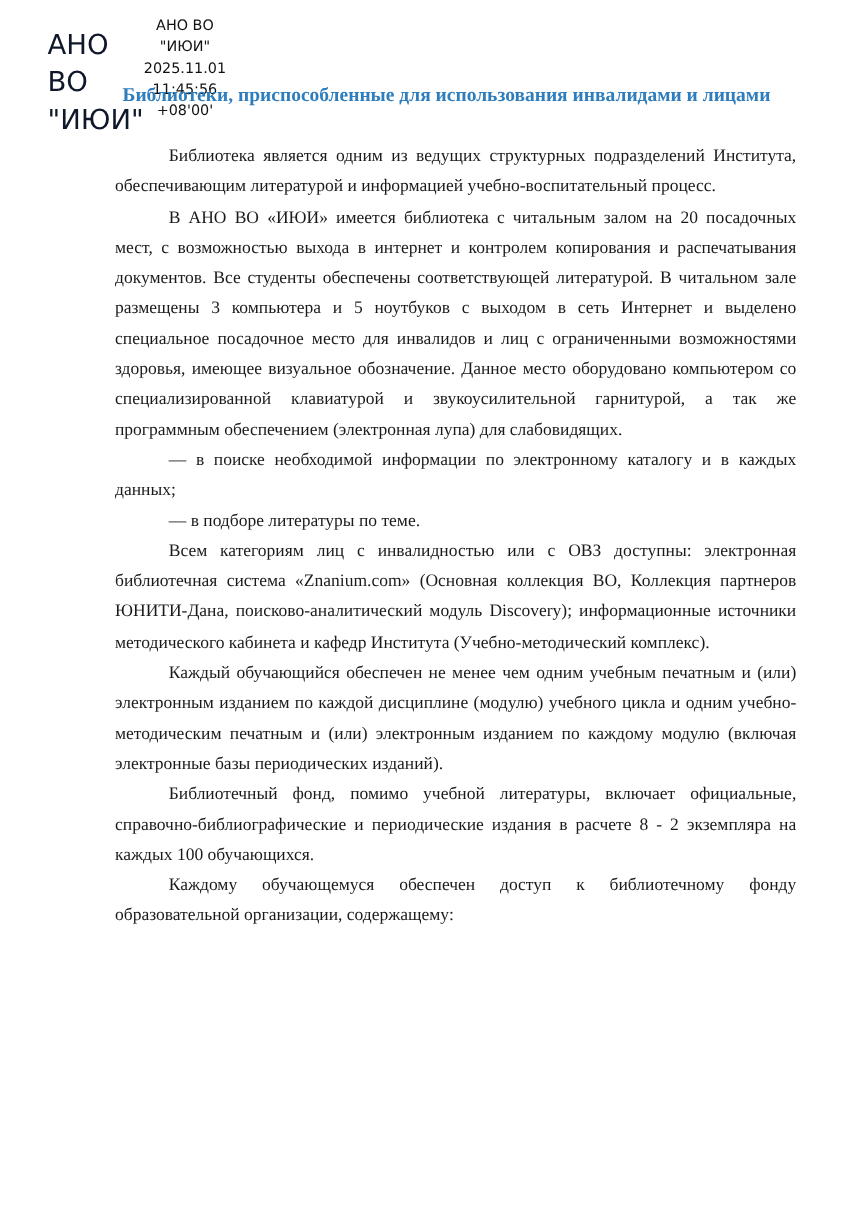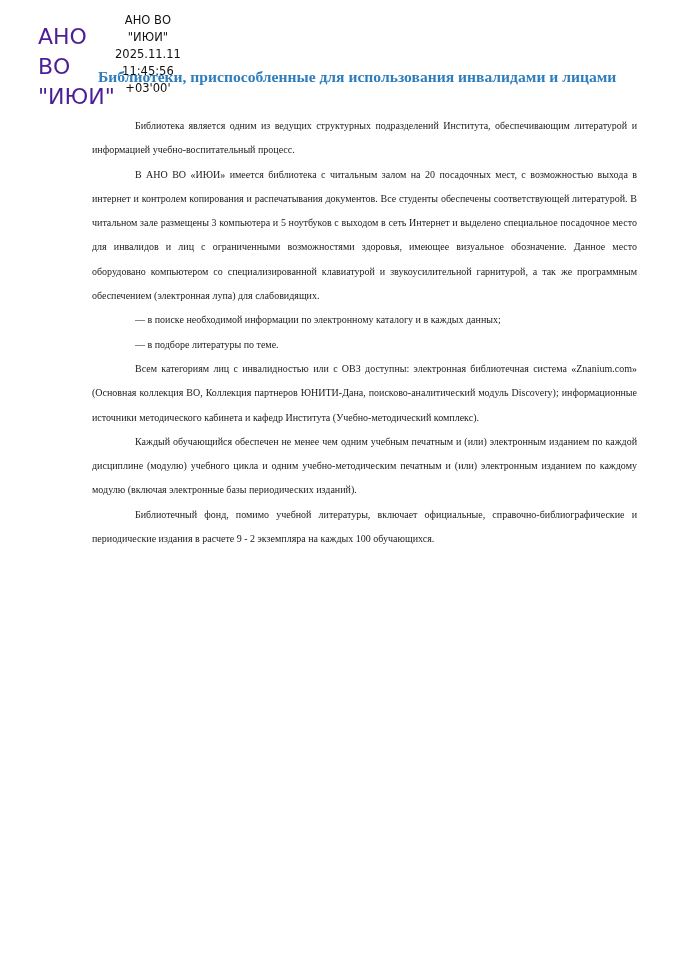--- a/index.html
+++ b/index.html
@@ -15,21 +15,21 @@
       font-family: "Liberation Serif", serif;
       color: #1a1a1a;
     }
     .stamp-big {
       position: absolute;
       left: 38px;
       top: 22px;
       font-family: "DejaVu Sans", sans-serif;
       font-size: 22px;
       line-height: 30px;
-      color: #4c1d95;
+      color: #0f172a;
       z-index: 1;
     }
     .stamp-big div { white-space: nowrap; }
     .stamp-small {
       position: absolute;
       left: 115px;
       top: 12px;
       font-family: "DejaVu Sans", sans-serif;
       font-size: 11.5px;
       line-height: 17px;
@@ -48,21 +48,21 @@
       font-size: 15.6px;
       line-height: 21px;
       color: #2e7dbd;
       z-index: 2;
     }
     .body-text {
       position: absolute;
       left: 92px;
       top: 114px;
       width: 545px;
-      font-size: 10px;
+      font-size: 14px;
       line-height: 24.3px;
       text-align: justify;
     }
     .body-text p {
       margin: 0;
       text-indent: 43px;
     }
     .body-text p.list-item {
       text-indent: 43px;
     }
@@ -72,30 +72,31 @@
 
 <div class="stamp-big">
   <div>АНО</div>
   <div>ВО</div>
   <div>"ИЮИ"</div>
 </div>
 
 <div class="stamp-small">
   <div>АНО ВО</div>
   <div>"ИЮИ"</div>
-  <div>2025.11.11</div>
+  <div>2025.11.01</div>
   <div>11:45:56</div>
-  <div>+03'00'</div>
+  <div>+08'00'</div>
 </div>
 
 <div class="title">
   <div>Библиотеки, приспособленные для использования инвалидами и лицами</div>
 </div>
 
 <div class="body-text">
   <p>Библиотека является одним из ведущих структурных подразделений Института, обеспечивающим литературой и информацией учебно-воспитательный процесс.</p>
   <p>В АНО ВО «ИЮИ» имеется библиотека с читальным залом на 20 посадочных мест, с возможностью выхода в интернет и контролем копирования и распечатывания документов. Все студенты обеспечены соответствующей литературой. В читальном зале размещены 3 компьютера и 5 ноутбуков с выходом в сеть Интернет и выделено специальное посадочное место для инвалидов и лиц с ограниченными возможностями здоровья, имеющее визуальное обозначение. Данное место оборудовано компьютером со специализированной клавиатурой и звукоусилительной гарнитурой, а так же программным обеспечением (электронная лупа) для слабовидящих.</p>
   <p class="list-item">— в поиске необходимой информации по электронному каталогу и в каждых данных;</p>
   <p class="list-item">— в подборе литературы по теме.</p>
   <p>Всем категориям лиц с инвалидностью или с ОВЗ доступны: электронная библиотечная система «Znanium.com» (Основная коллекция ВО, Коллекция партнеров ЮНИТИ-Дана, поисково-аналитический модуль Discovery); информационные источники методического кабинета и кафедр Института (Учебно-методический комплекс).</p>
   <p>Каждый обучающийся обеспечен не менее чем одним учебным печатным и (или) электронным изданием по каждой дисциплине (модулю) учебного цикла и одним учебно-методическим печатным и (или) электронным изданием по каждому модулю (включая электронные базы периодических изданий).</p>
-  <p>Библиотечный фонд, помимо учебной литературы, включает официальные, справочно-библиографические и периодические издания в расчете 9 - 2 экземпляра на каждых 100 обучающихся.</p>
+  <p>Библиотечный фонд, помимо учебной литературы, включает официальные, справочно-библиографические и периодические издания в расчете 8 - 2 экземпляра на каждых 100 обучающихся.</p>
+  <p>Каждому обучающемуся обеспечен доступ к библиотечному фонду образовательной организации, содержащему:</p>
 </div>
 
 </body></html>

